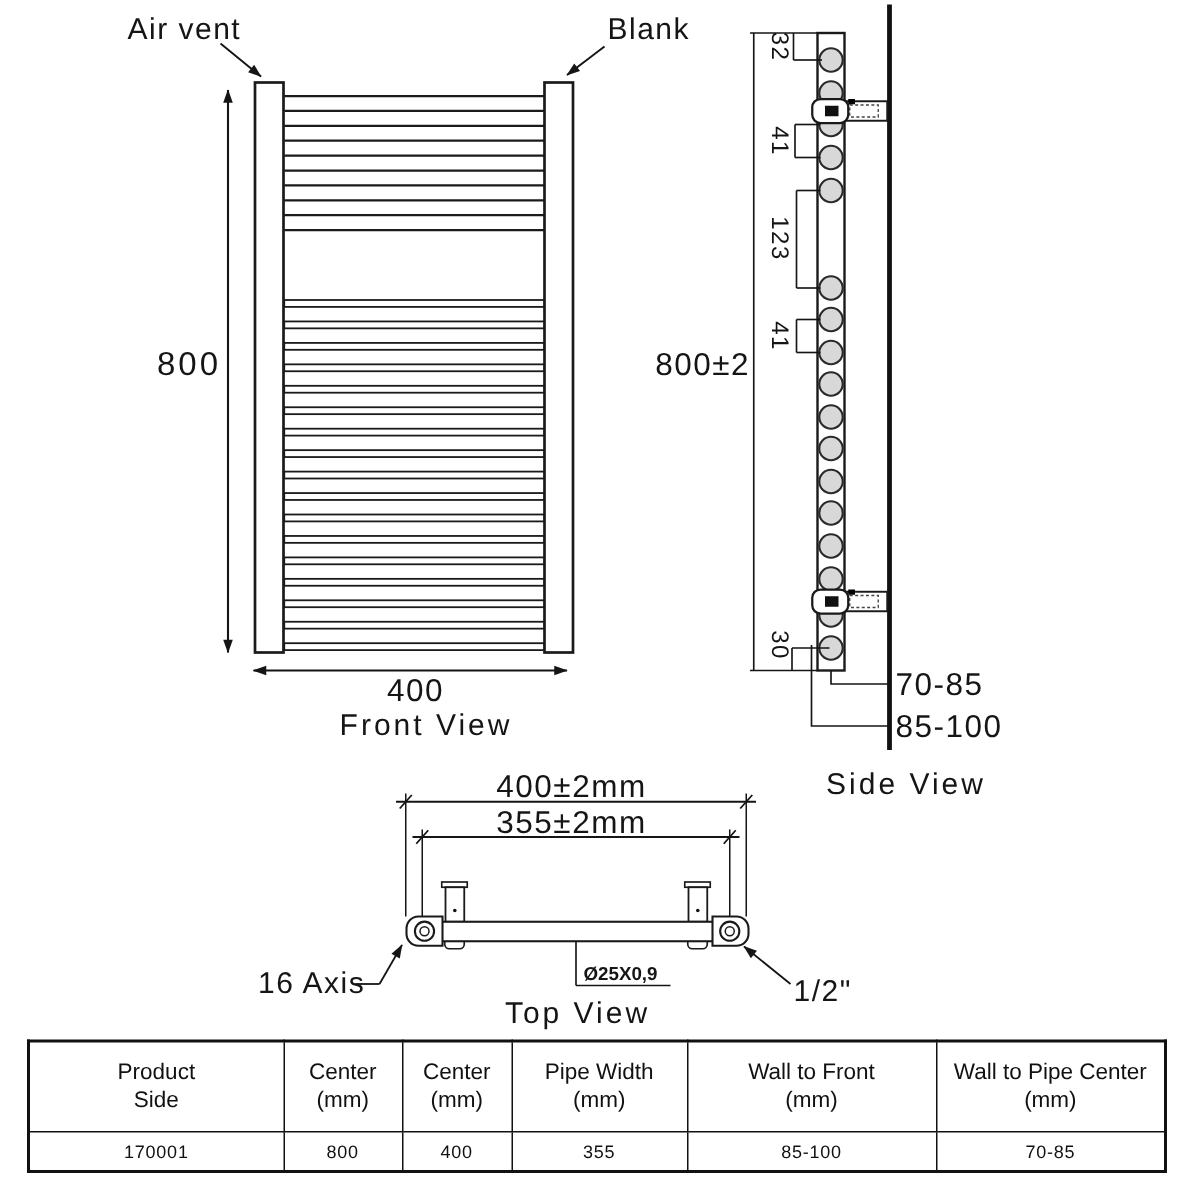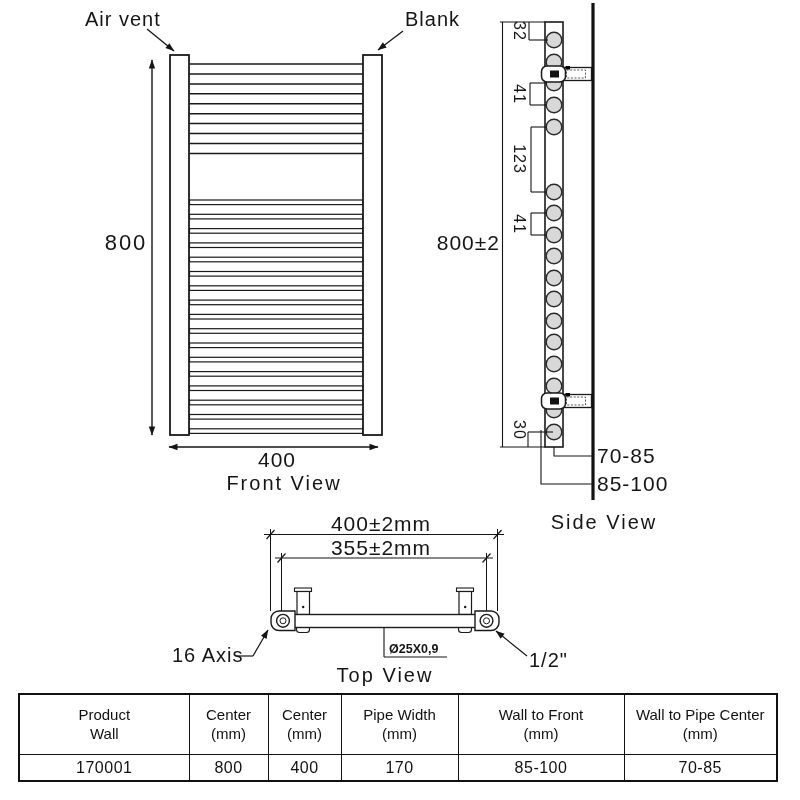--- a/index.html
+++ b/index.html
@@ -11,21 +11,21 @@
   .t22{font-size:22px;letter-spacing:2px;}
   .t16{font-size:16px;letter-spacing:1px;}
   .t12b{font-size:12.5px;font-weight:bold;}
   .cap{font-size:20px;letter-spacing:2px;}
   line,rect,circle,path,polyline{shape-rendering:geometricPrecision;}
   
   #spec-table{position:absolute;left:18px;top:693px;width:758px;border-collapse:collapse;table-layout:fixed;}
   #spec-table th,#spec-table td{border:1.5px solid #111;text-align:center;vertical-align:middle;font-weight:normal;padding:0;}
   #spec-table{border:2.5px solid #111;}
   #spec-table th{height:59px;font-size:15px;line-height:1.25;}
-  #spec-table td{height:25px;font-size:16px;letter-spacing:0.5px;}
+  #spec-table td{height:25px;font-size:12px;letter-spacing:0.5px;}
 </style>
 </head>
 <body>
 
 <svg id="drawing" width="800" height="692" viewBox="0 0 800 692">
   <defs>
     <marker id="arr" markerWidth="11" markerHeight="9" refX="9" refY="4" orient="auto-start-reverse" markerUnits="userSpaceOnUse">
       <path d="M0.5,0.8 L9.5,4 L0.5,7.2 Z" fill="#151515"></path>
     </marker>
   </defs>
@@ -216,21 +216,21 @@
       <col style="width:79px">
       <col style="width:73px">
     <col style="width:117px">
       <col style="width:166px">
       <col style="width:153px">
   </colgroup>
   <thead>
     <tr>
       <th>
           <div>Product</div>
-          <div>Wall</div>
+          <div>Side</div>
         </th>
       <th>
           <div>Center</div>
           <div>(mm)</div>
         </th>
       <th>
           <div>Center</div>
           <div>(mm)</div>
         </th>
       <th>
@@ -245,18 +245,18 @@
           <div>Wall to Pipe Center</div>
           <div>(mm)</div>
         </th>
     </tr>
   </thead>
   <tbody>
     <tr>
       <td>170001</td>
       <td>800</td>
       <td>400</td>
-      <td>170</td>
+      <td>355</td>
       <td>85-100</td>
       <td>70-85</td>
     </tr>
   </tbody>
 </table>
 
 </body></html>

